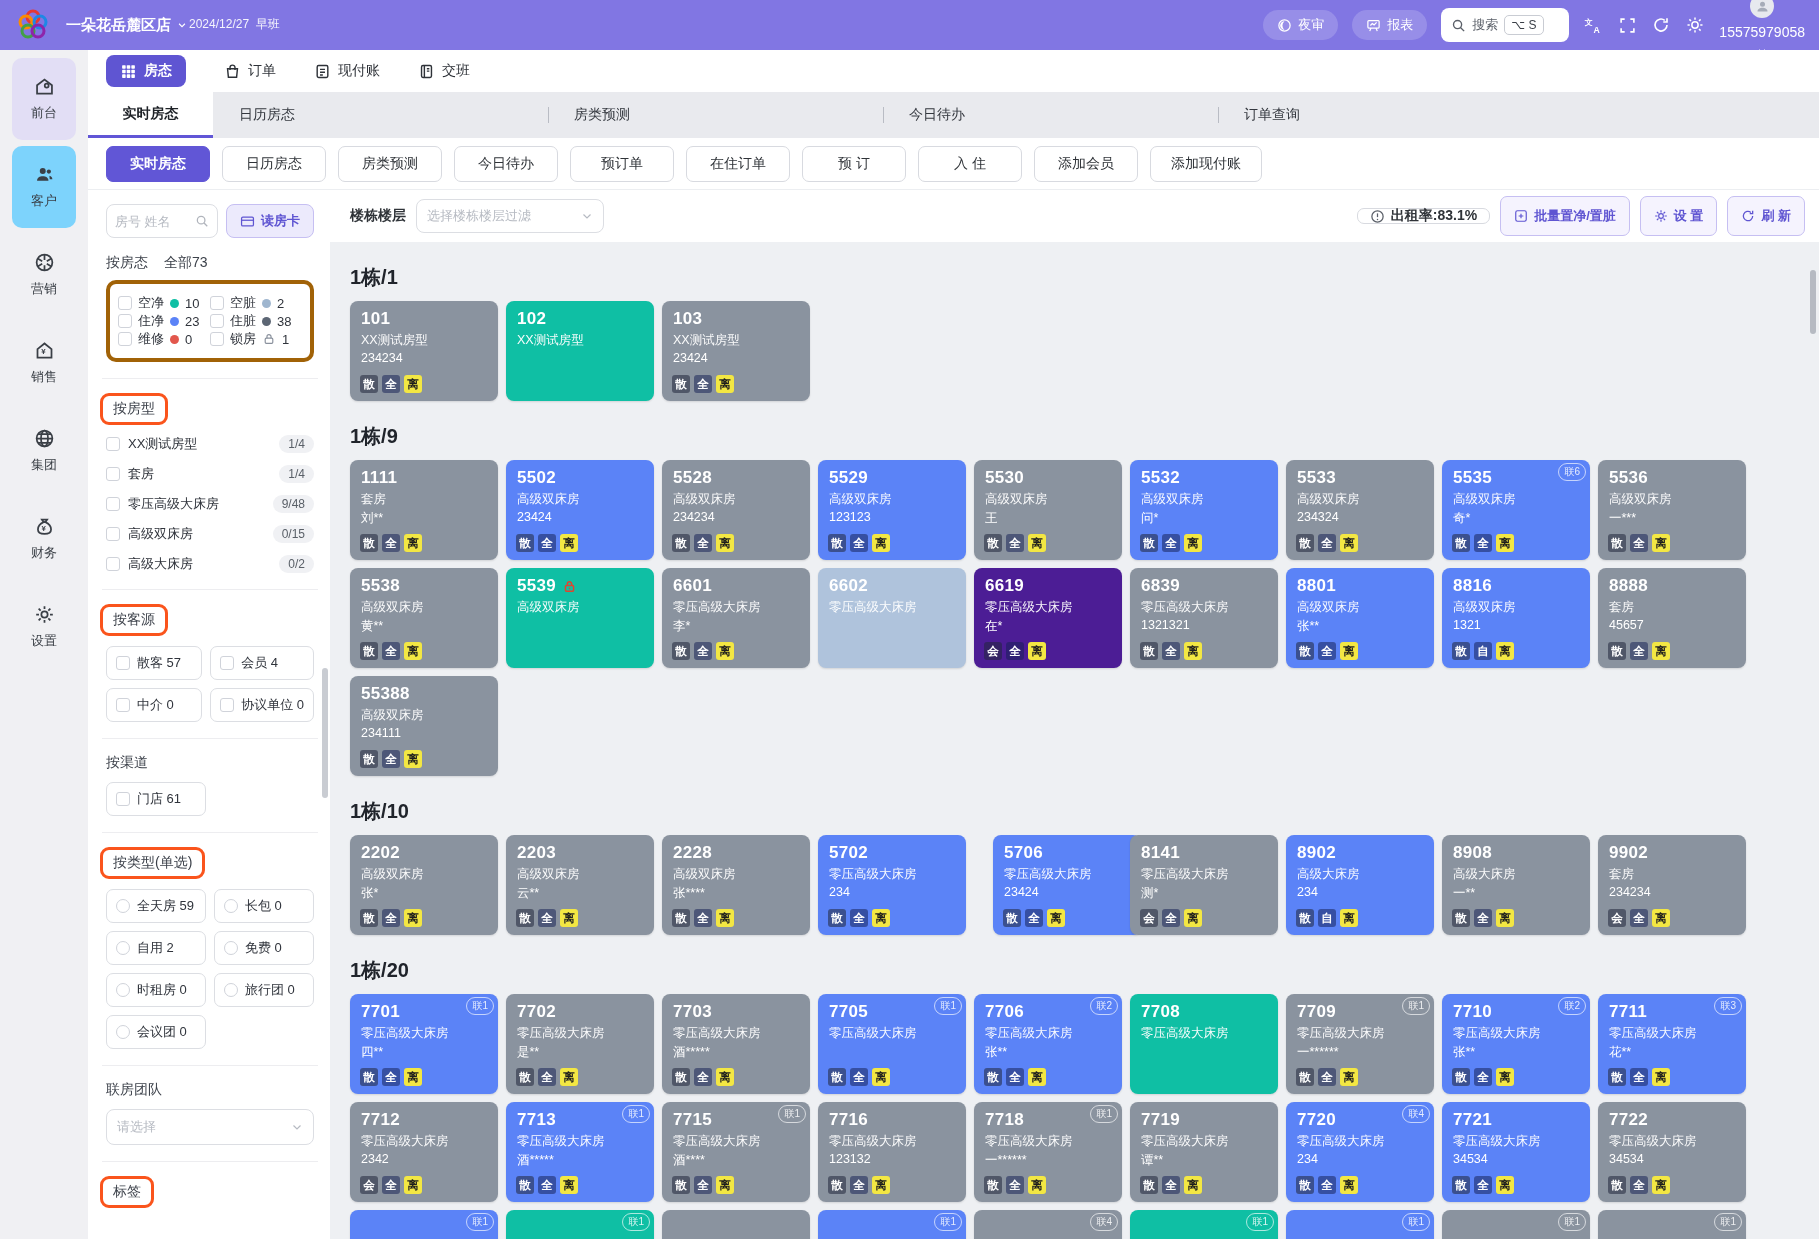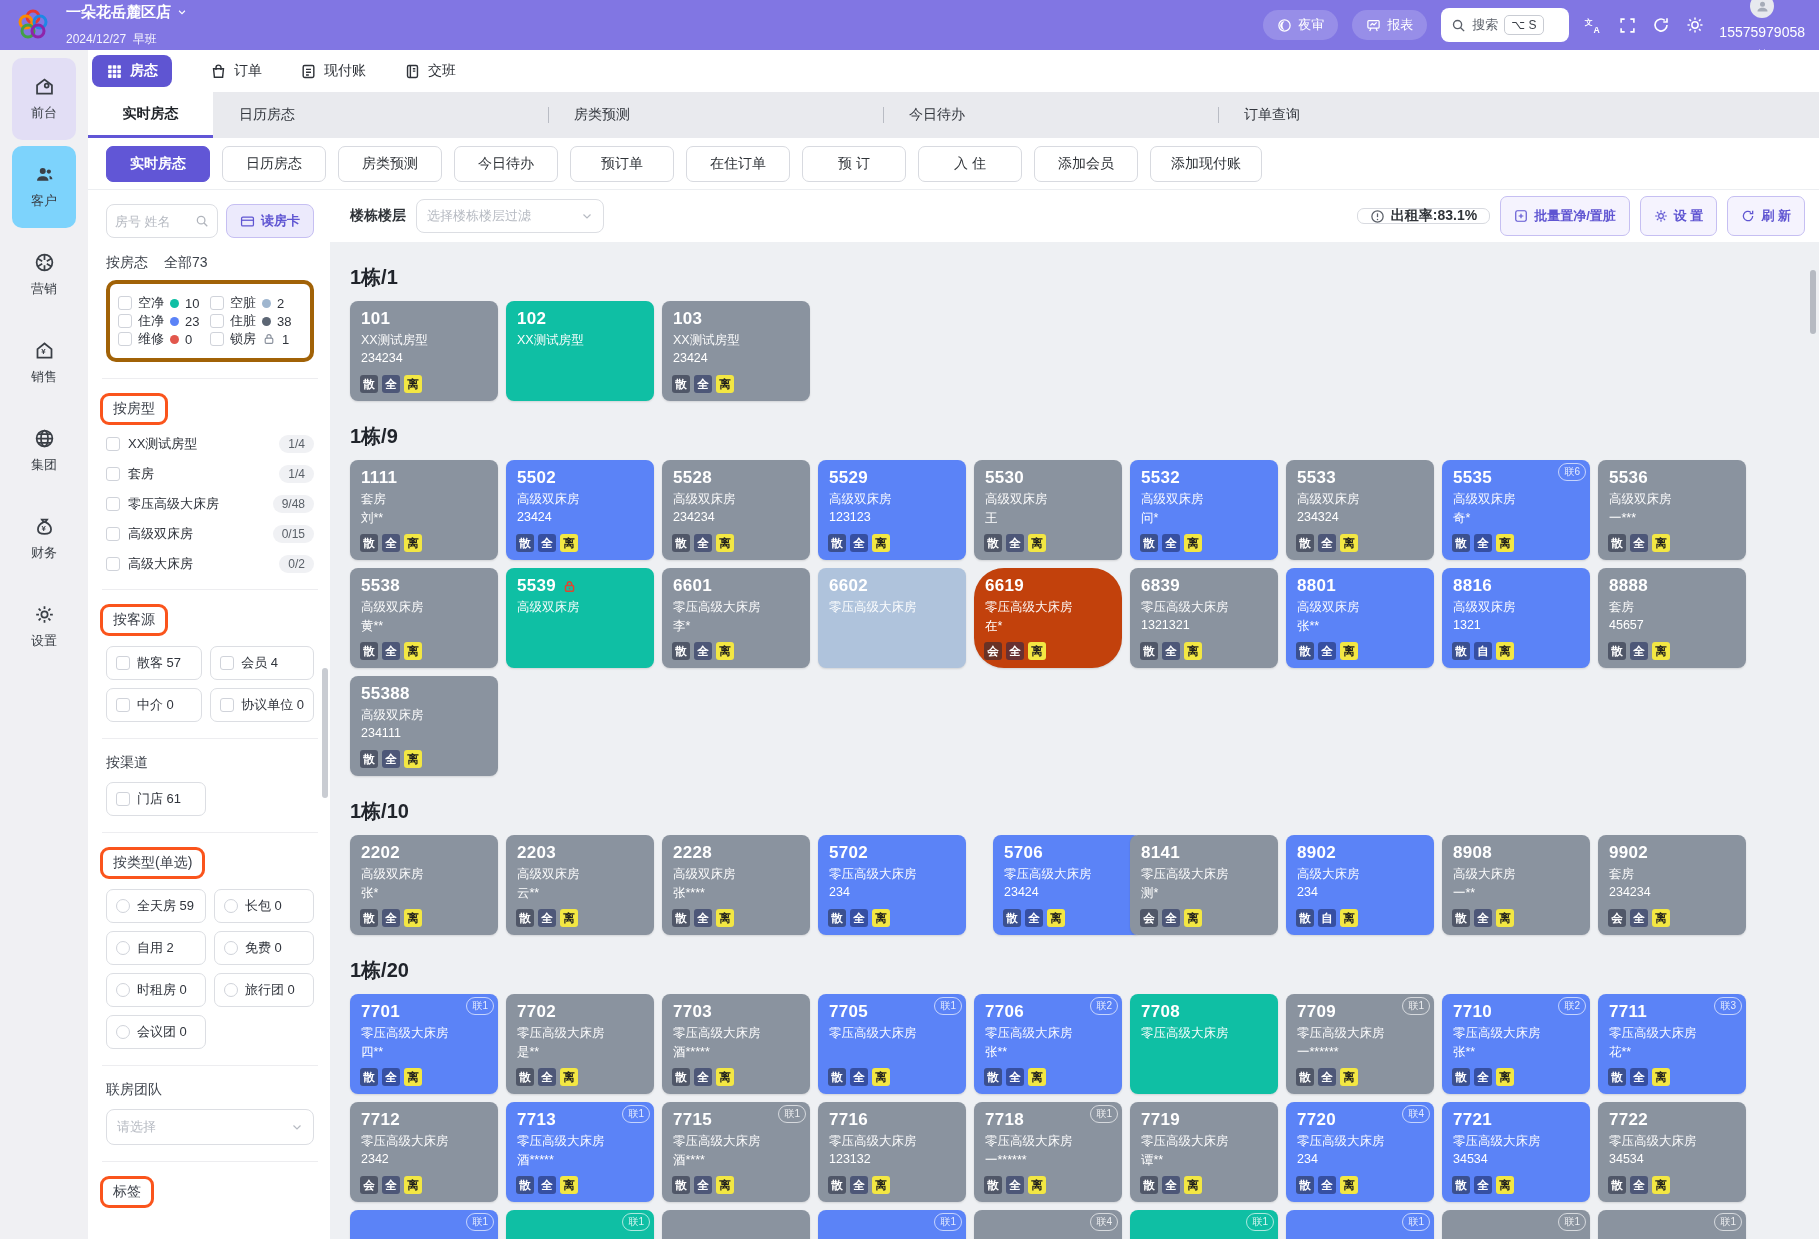--- a/index.html
+++ b/index.html
@@ -3,21 +3,21 @@
 <meta charset="utf-8">
 <style>
   * { margin:0; padding:0; box-sizing:border-box; }
   html,body { width:1819px; height:1239px; overflow:hidden; }
   body { font-family:"Liberation Sans","DejaVu Sans",sans-serif; background:#edeef1; color:#2b2f36; }
   .app { position:relative; width:1819px; height:1239px; display:flex; flex-direction:column; }
 
   
   .topbar { height:50px; background:#8176e3; display:flex; align-items:center; padding:0 14px 0 14px; flex:0 0 auto; }
   .logo { width:38px; height:38px; margin-right:14px; }
-  .tb-titles { display:flex; flex-direction:column; justify-content:center; gap:9px; }
+  .tb-titles { display:flex; flex-direction:row; justify-content:center; gap:2px; }
   .tb-hotel { color:#fff; font-size:15px; font-weight:bold; display:flex; align-items:center; gap:6px; }
   .tb-date { color:rgba(255,255,255,.92); font-size:12px; }
   .tb-right { margin-left:auto; display:flex; align-items:center; gap:14px; }
   .pill-btn { background:rgba(255,255,255,.18); border-radius:16px; height:30px; padding:0 14px; display:flex; align-items:center; gap:6px; color:#fff; font-size:13px; cursor:pointer; }
   .searchbox { background:#fff; border-radius:8px; height:34px; display:flex; align-items:center; padding:0 6px 0 10px; gap:6px; min-width:128px; }
   .searchbox .s-label { color:#5a5f68; font-size:13px; }
   .kbd { border:1px solid #c9ccd3; border-radius:5px; font-size:12px; color:#3a3f47; padding:2px 6px; background:#fff; }
   .tb-icon { width:20px; height:20px; display:flex; align-items:center; justify-content:center; color:#fff; cursor:pointer; }
   .tb-user { display:flex; align-items:center; gap:6px; color:#fff; font-size:14px; cursor:pointer;flex-direction:column; }
   .avatar { width:24px; height:24px; border-radius:50%; background:#e7e9ee; display:flex; align-items:center; justify-content:center; }
@@ -27,21 +27,21 @@
   .body { flex:1; display:flex; min-height:0; }
   .iconbar { width:88px; background:#f0f0f3; padding:8px 12px; display:flex; flex-direction:column; gap:6px; flex:0 0 auto; }
   .side-item { width:64px; height:82px; border-radius:10px; display:flex; flex-direction:column; align-items:center; justify-content:center; gap:7px; color:#3a3f46; font-size:13px; cursor:pointer; }
   .side-item svg { width:21px; height:21px; }
   .side-item.active { background:#e2def5; }
   .side-item.hl { background:#7dd3fc;text-align:center; }
 
   .main-col { flex:1; display:flex; flex-direction:column; min-width:0; }
 
   
-  .navrow { height:42px; background:#fff; display:flex; align-items:center; gap:38px; padding-left:4px; flex:0 0 auto; }
+  .navrow { height:42px; background:#fff; display:flex; align-items:center; gap:38px; padding-left:18px; flex:0 0 auto; }
   .nav-item { display:flex; align-items:center; gap:7px; font-size:14px; color:#2e3238; cursor:pointer; }
   .nav-item svg { width:17px; height:17px; }
   .nav-item.active { background:#5f55d2; color:#fff; border-radius:8px; height:32px; padding:0 14px; font-weight:bold; }
 
   
   .subtabs { height:46px; background:#e9eaee; display:flex; align-items:stretch; flex:0 0 auto; }
   .subtab-active { width:125px; background:#fff; border-bottom:3px solid #6156d6; display:flex; align-items:center; justify-content:center; font-size:14px; color:#1e2227; font-weight:bold; cursor:pointer; }
   .subtab { width:335px; display:flex; align-items:center; font-size:14px; color:#33373e; cursor:pointer; position:relative; padding-left:26px; }
   .subtab.sep::before { content:""; position:absolute; left:0; top:15px; width:1px; height:16px; background:#b9bcc4; }
   .subtab:first-of-type { margin-left:165px; }
@@ -671,21 +671,21 @@
                     <span class="bdg b-mid">全</span>
                     <span class="bdg b-leave" style="background: rgb(243, 231, 67);">离</span>
                   </div>
   </div>
                 <div class="room" style="background: rgb(175, 195, 220);">
     <div class="num">6602</div>
     <div class="typ">零压高级大床房</div>
     <div class="gst"></div>
     <div class="badges"></div>
   </div>
-                <div class="room" style="background: #c2410c; border-radius: 30px;">
+                <div class="room" style="background: #4c1d95;">
     <div class="num">6619</div>
     <div class="typ">零压高级大床房</div>
     <div class="gst">在*</div>
     <div class="badges">
                     <span class="bdg b-src">会</span>
                     <span class="bdg b-mid">全</span>
                     <span class="bdg b-leave" style="background: rgb(243, 231, 67);">离</span>
                   </div>
   </div>
                 <div class="room" style="background: rgb(138, 147, 159);">

